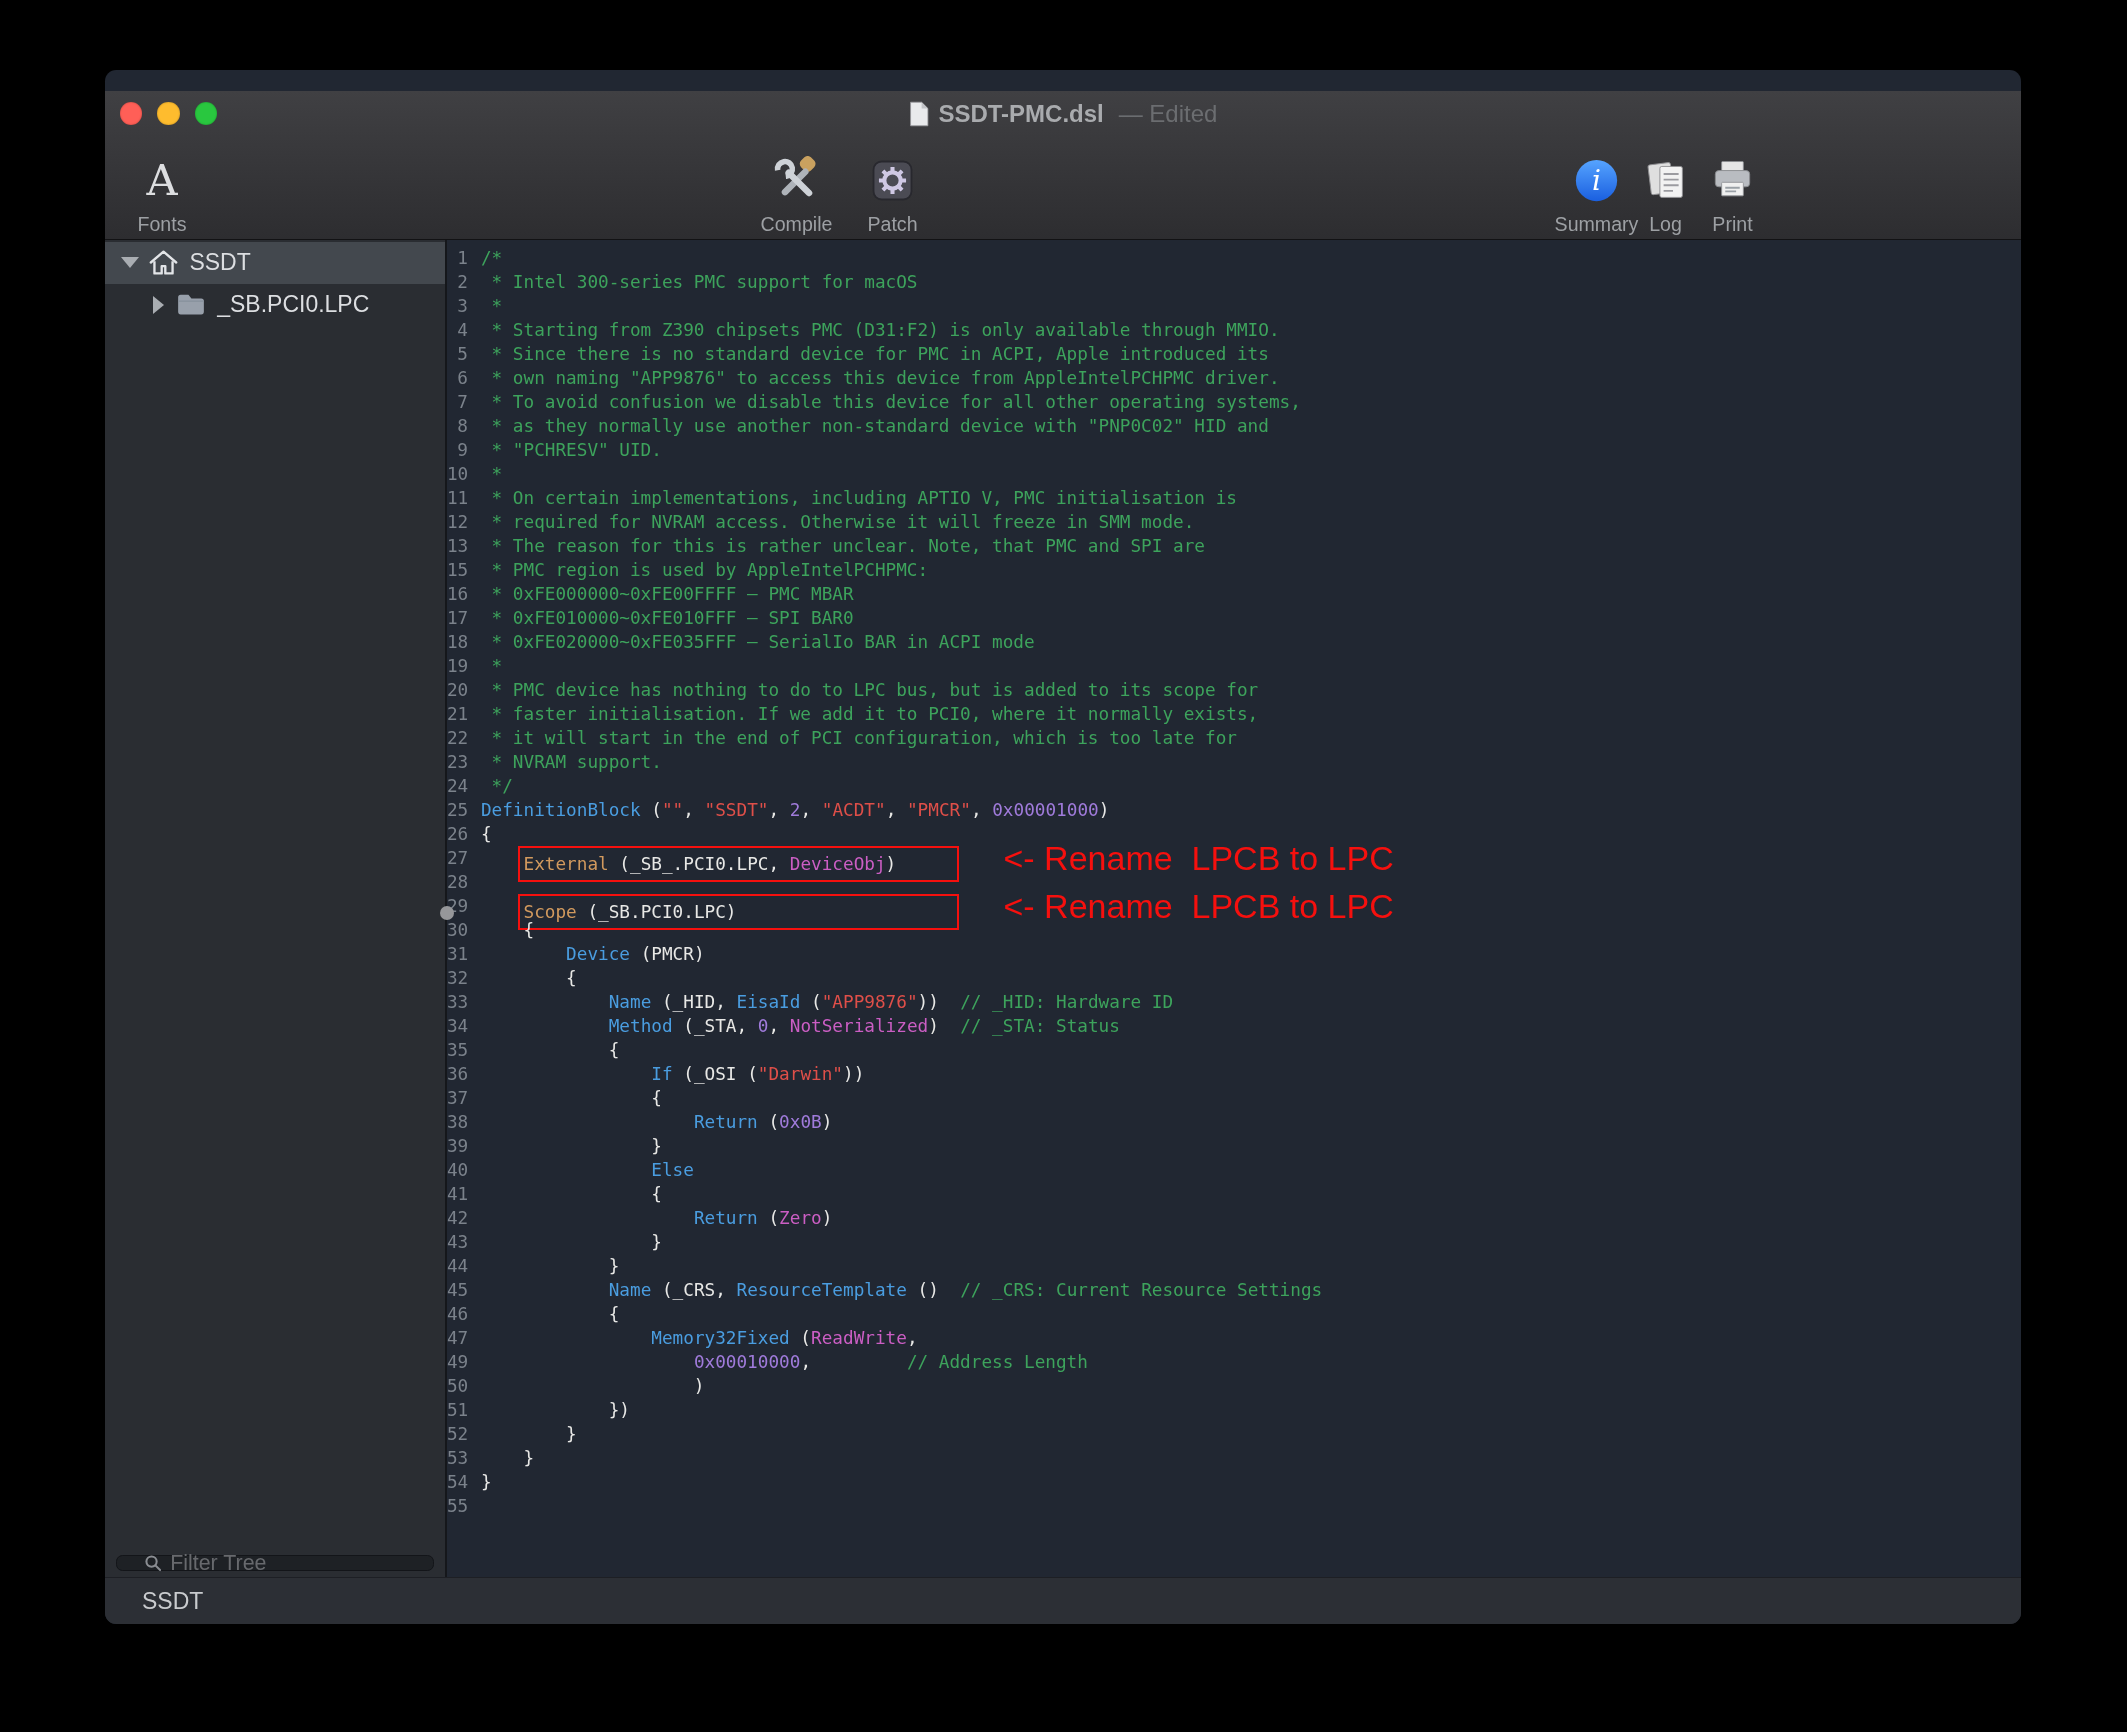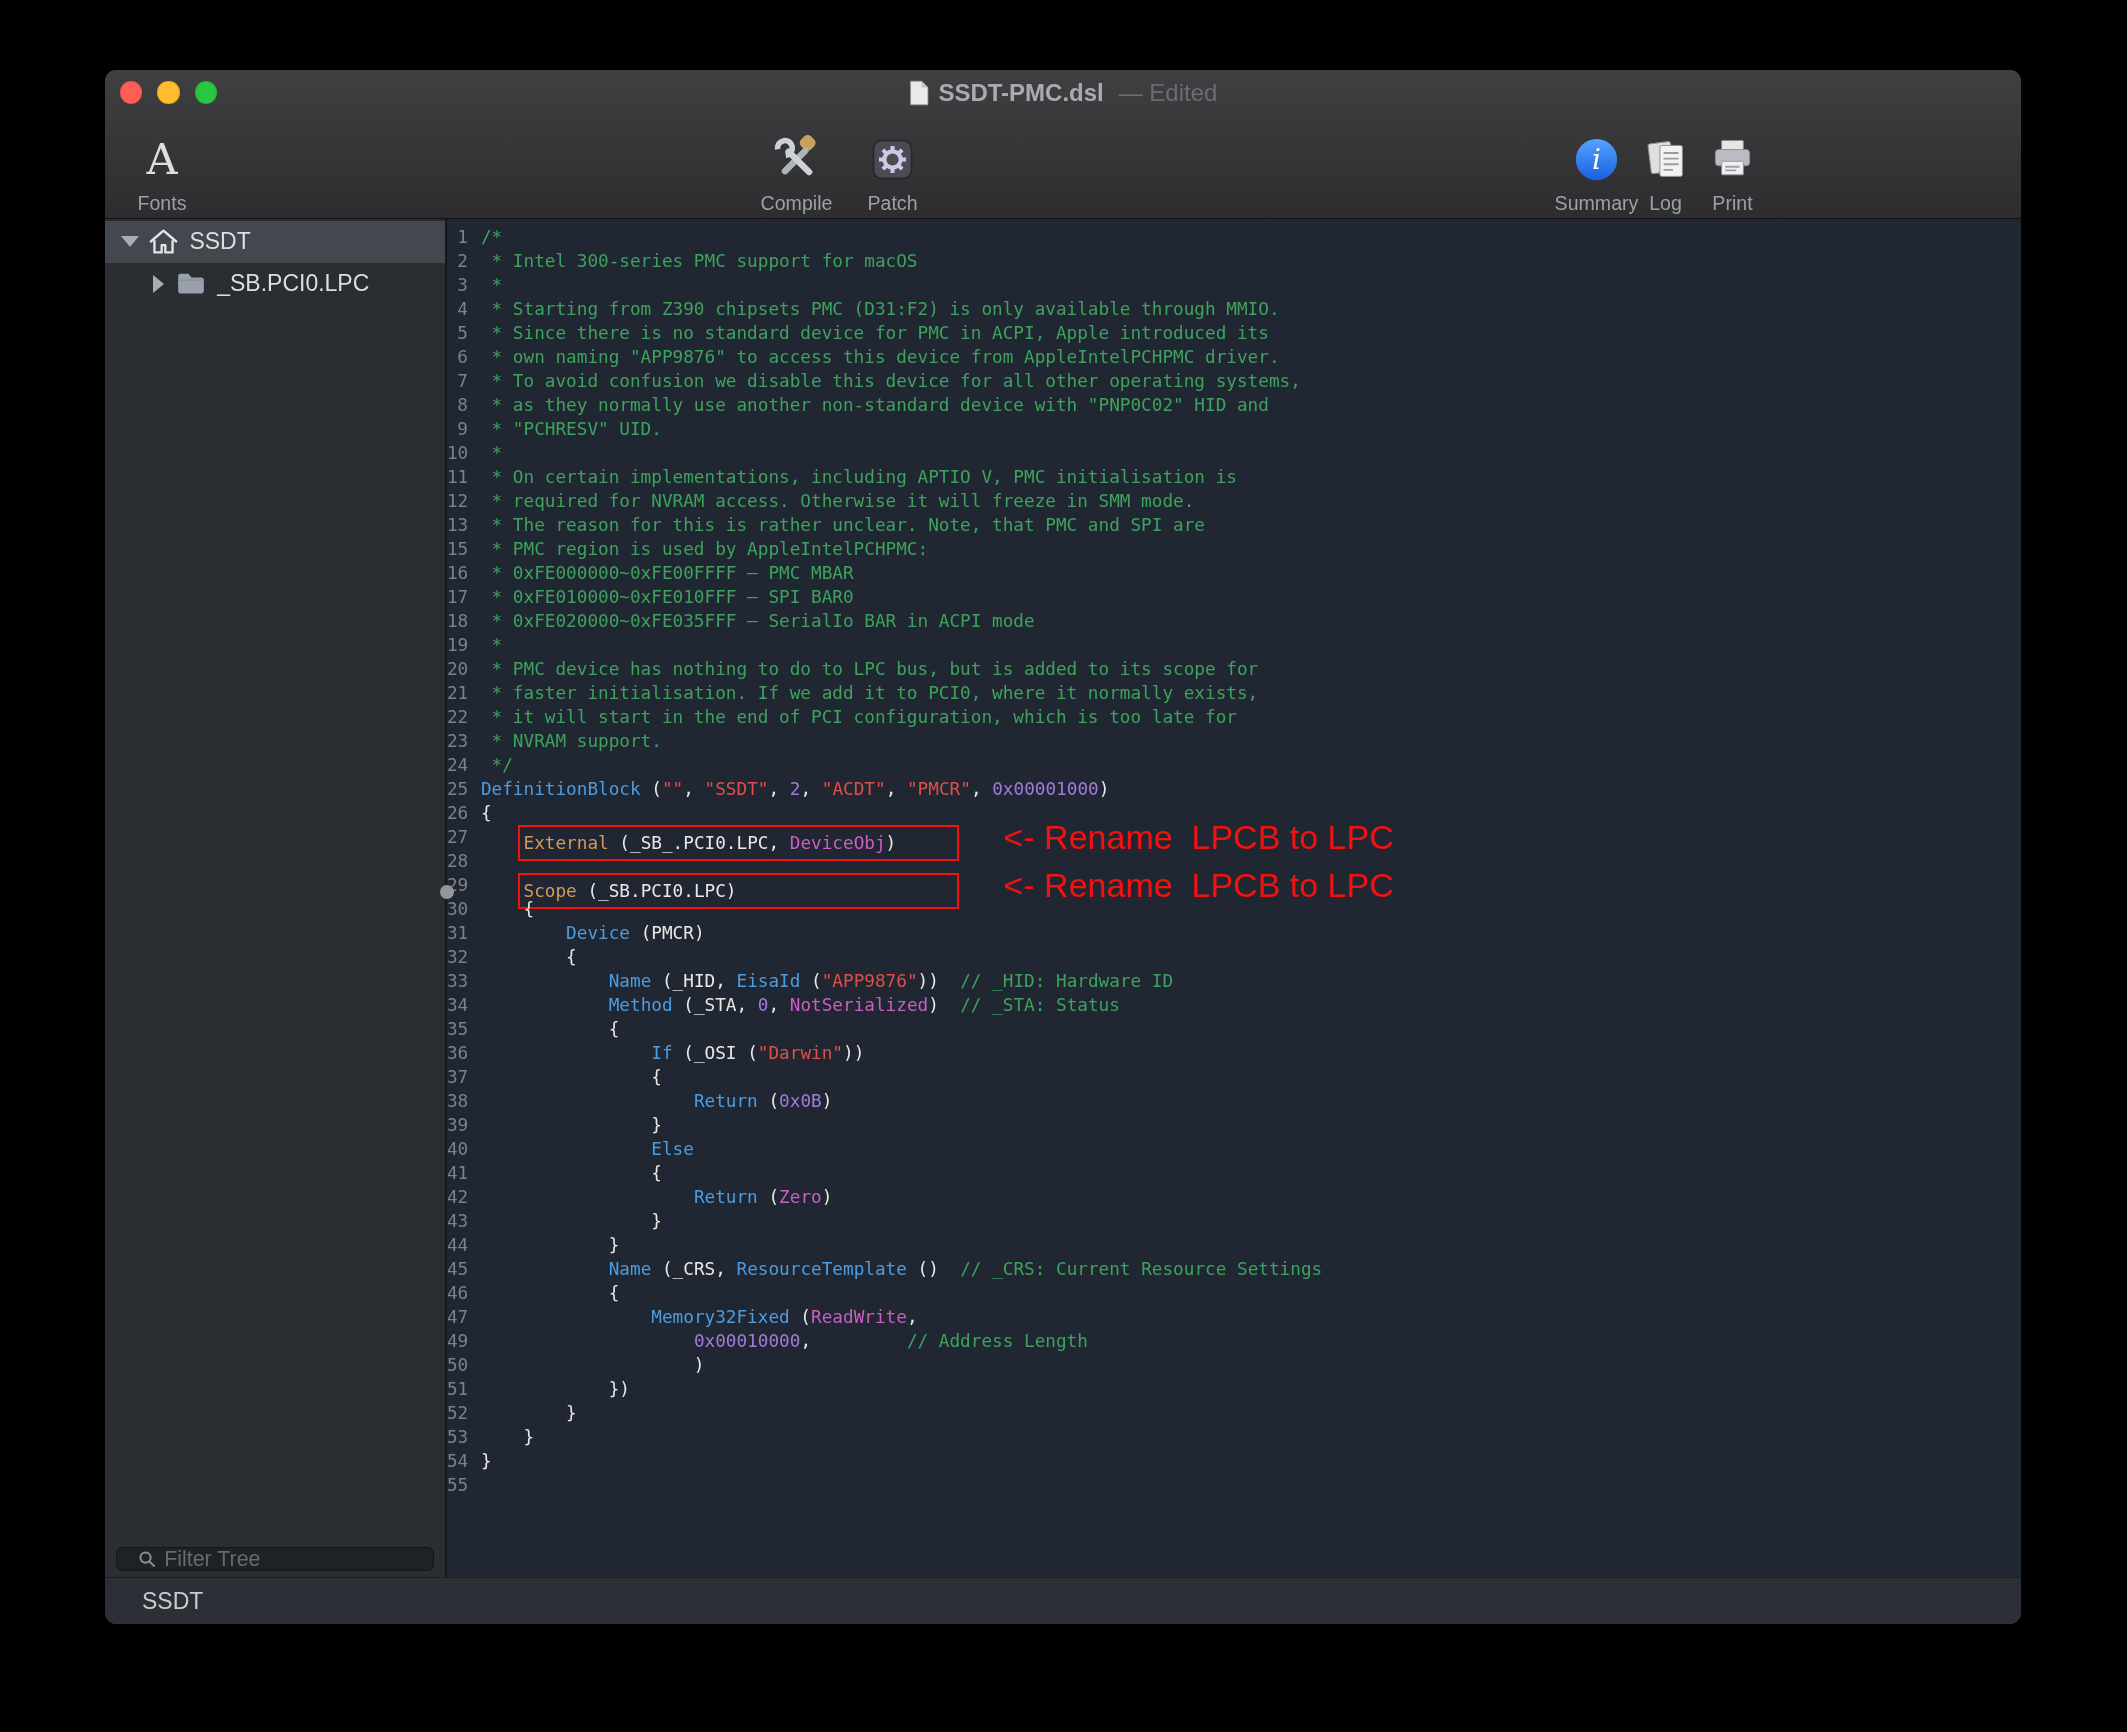--- a/index.html
+++ b/index.html
@@ -4,21 +4,21 @@
 <style>
   * { margin:0; padding:0; box-sizing:border-box; }
   html,body { background:#000; }
   .screen { position:relative; width:2127px; height:1732px; background:#000; overflow:hidden; font-family:"Liberation Sans",sans-serif; }
 
   .window { position:absolute; left:105px; top:70px; width:1916px; height:1554px;
     border-radius:11.2px; overflow:hidden; display:flex; flex-direction:column;
     box-shadow:0 32px 84px rgba(0,0,0,.75); background:var(--editor_bg,#212732); }
 
   
-  .chrome { flex:none; height:149px; background:linear-gradient(#404043,#2d2d30); border-bottom:0.9px solid #121214; position:relative; }
+  .chrome { flex:none; height:149px; background:linear-gradient(#404043,#2d2d30); border-bottom:0.9px solid #121214; position:relative;margin-top:21px; }
   .titlebar { height:45px; position:relative; display:flex; align-items:center; justify-content:center; }
   .traffic { position:absolute; left:15px; top:11.2px; display:flex; gap:15px; }
   .tl { width:22.4px; height:22.4px; border-radius:50%; box-shadow:inset 0 0 1.9px rgba(0,0,0,.35); }
   .tl.red{ background:#ff5f57; } .tl.yellow{ background:#febc2e; } .tl.green{ background:#29c73f; }
   .title { display:flex; align-items:center; gap:9.3px; font-size:24px; font-weight:700; color:#a9abae; }
   .title .edited { color:#6b6d70; font-weight:400; margin-left:5.6px; }
 
   .toolbar { position:absolute; top:45px; left:0; right:0; height:104px; }
   .tb-group { position:absolute; top:1.9px; height:97px; display:flex; flex-direction:column; align-items:center; justify-content:flex-end; cursor:default; }
   .tb-icon { height:58px; display:flex; align-items:center; justify-content:center; }
@@ -39,21 +39,21 @@
 
   .tree { padding-top:1.9px; }
   .tree-row { height:42px; display:flex; align-items:center; color:#dcdee1; font-size:23px; }
   .tree-row.selected { background:var(--selection_bg,#43484e); }
   .tri-box { width:28px; display:flex; align-items:center; justify-content:center; flex:none; }
   .tri-down  { width:0; height:0; border-left:9.3px solid transparent; border-right:9.3px solid transparent; border-top:11.2px solid #a9adb2; }
   .tri-right { width:0; height:0; border-top:9.3px solid transparent; border-bottom:9.3px solid transparent; border-left:11.2px solid #a9adb2; }
   .tree-icon { margin-left:1.9px; width:34px; display:flex; align-items:center; justify-content:center; flex:none; }
   .tree-label { margin-left:9.3px; white-space:nowrap; }
 
-  .filter { position:absolute; left:11.2px; right:11.2px; bottom:5.6px; height:24px; background:#1e2125; border:0.9px solid #131519; border-radius:6.5px; display:flex; align-items:center; padding:0 20px; gap:6.5px; }
+  .filter { position:absolute; left:11.2px; right:11.2px; bottom:5.6px; height:16px; background:#1e2125; border:0.9px solid #131519; border-radius:6.5px; display:flex; align-items:center; padding:0 26px; gap:6.5px; }
   .filter input { flex:1; min-width:0; background:transparent; border:none; outline:none; color:#d2d4d7; font-family:"Liberation Sans",sans-serif; font-size:21.4px; }
   .filter input::placeholder { color:#67696d; }
 
   
   .code-lines { position:absolute; inset:0; padding-top:5.6px; font-family:"DejaVu Sans Mono",monospace; font-size:17.7px; line-height:24px; }
   .code-line { display:flex; height:24px; }
   .ln { flex:none; width:34px; padding-right:13px; text-align:right; color:#7b828b; user-select:none; }
   .code { white-space:pre; }
   .p { color:var(--code_plain,#e8e8e6); }
   .c { color:var(--comment_green,#3da35c); }

